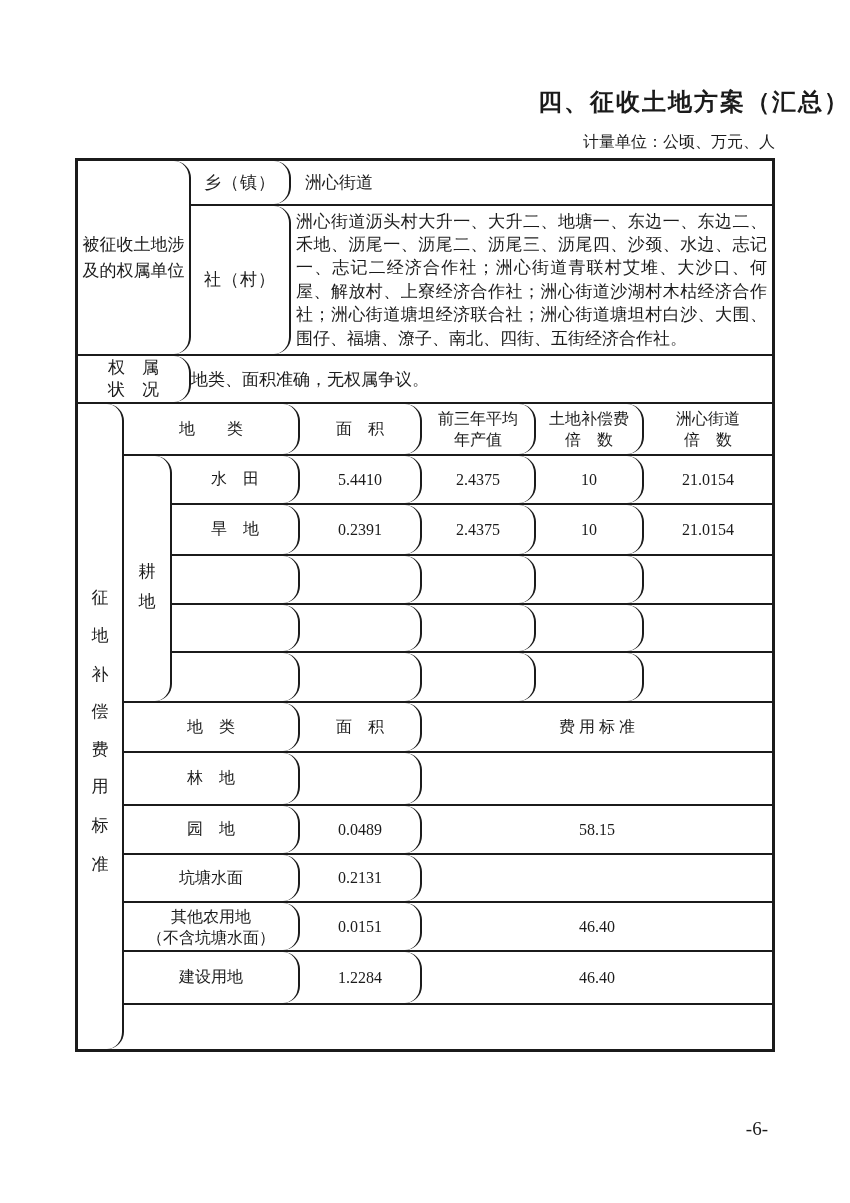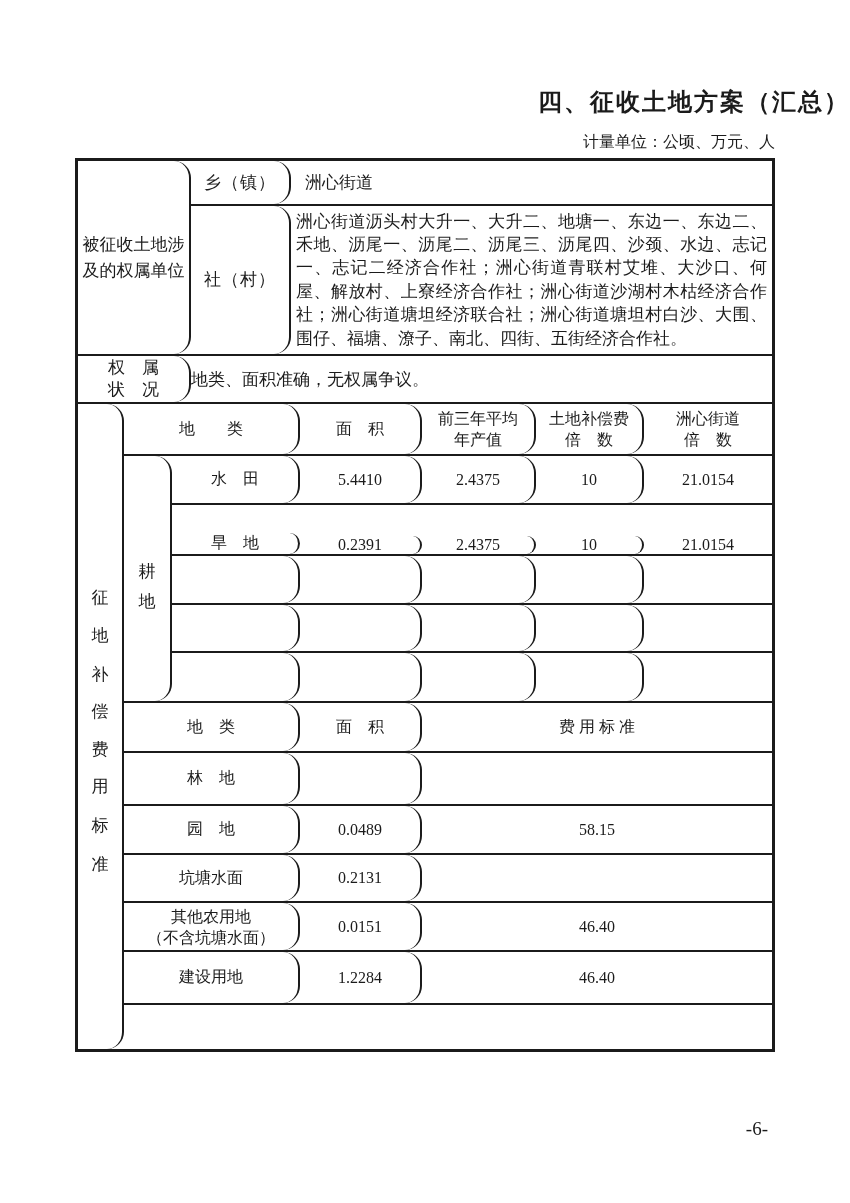--- a/index.html
+++ b/index.html
@@ -75,21 +75,21 @@
   .hcell { flex-direction: column; line-height: 21px; }
   .w-type1 { width: 176px; }
   .w-area  { width: 122px; }
   .w-avg   { width: 114px; }
   .w-mult  { width: 108px; }
   .w-last  { flex: 1; }
   .t1Body { height: 245px; }
   .gengCol { width: 48px; }
   .t1Rows { flex: 1; display: flex; flex-direction: column; }
   .t1Row  { display: flex; }
-  .h49 { height: 49px; } .h51 { height: 51px; align-items: flex-end; } .h48 { height: 48px; }
+  .h49 { height: 49px; } .h51 { height: 51px; } .h48 { height: 48px; }
   .t1Row .cell { font-size: 16px; }
   .w-crop { width: 128px; }
   .r5 { flex: 1; }
 
   .t2Header { height: 52px; font-size: 16px; }
   .t2Row { display: flex; font-size: 16px; }
   .h53 { height: 53px; } .h46 { flex: 1; }
   .typ2 { line-height: 21px; }
   .cell, .hcellc { display: flex; align-items: center; justify-content: center; text-align: center; }
 

